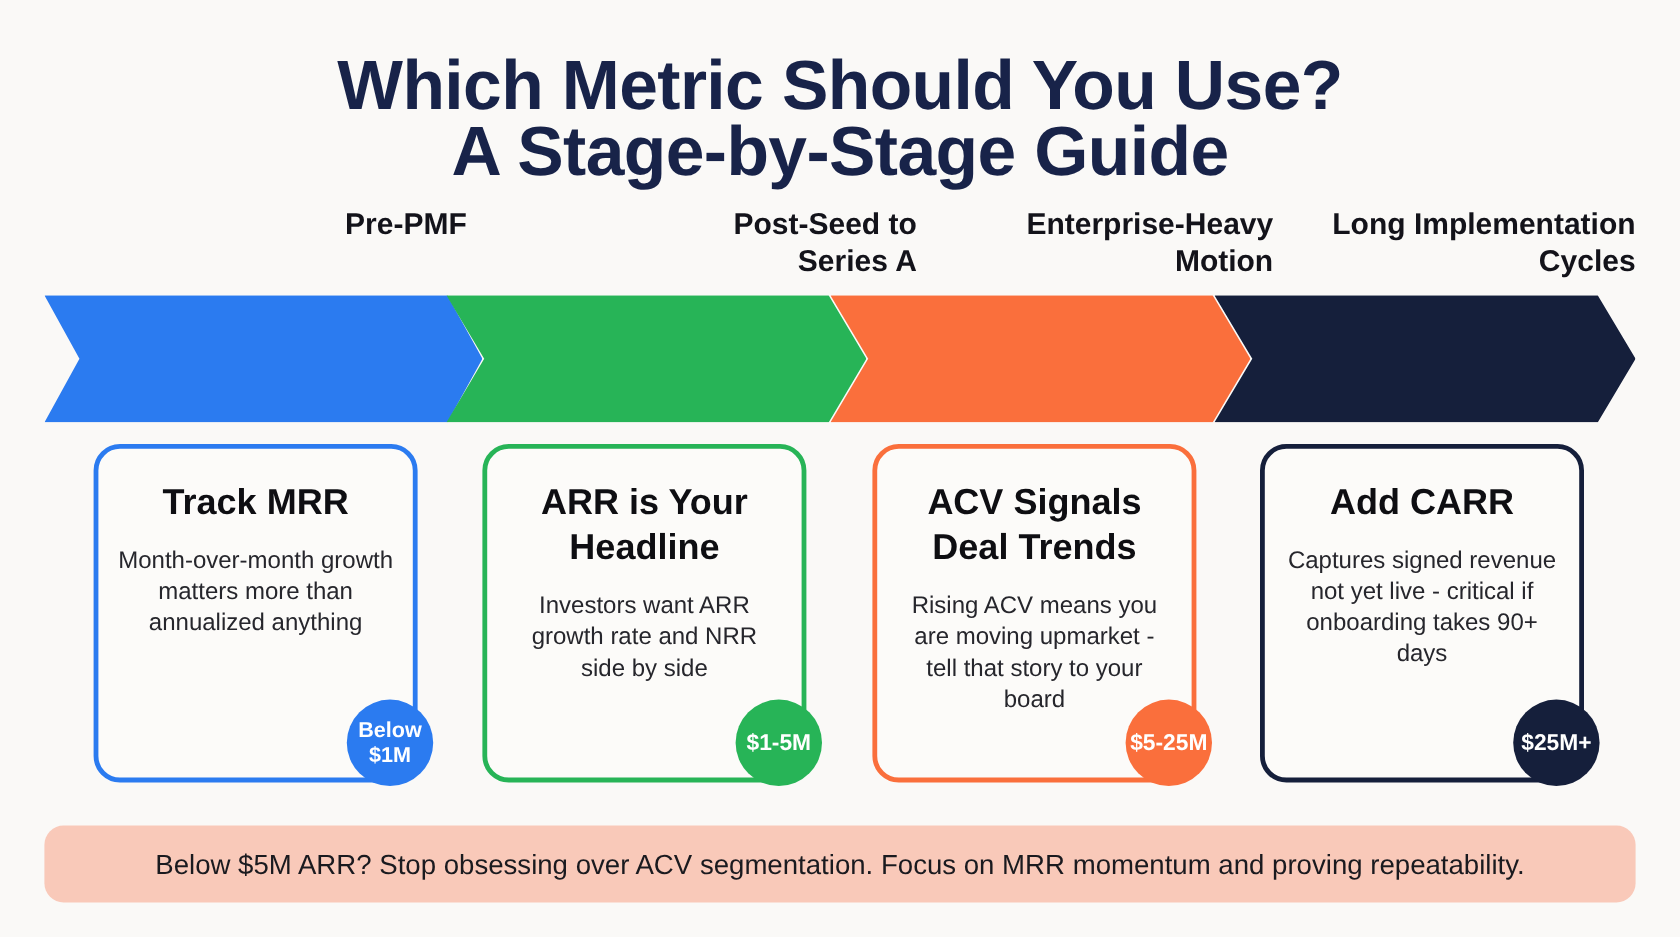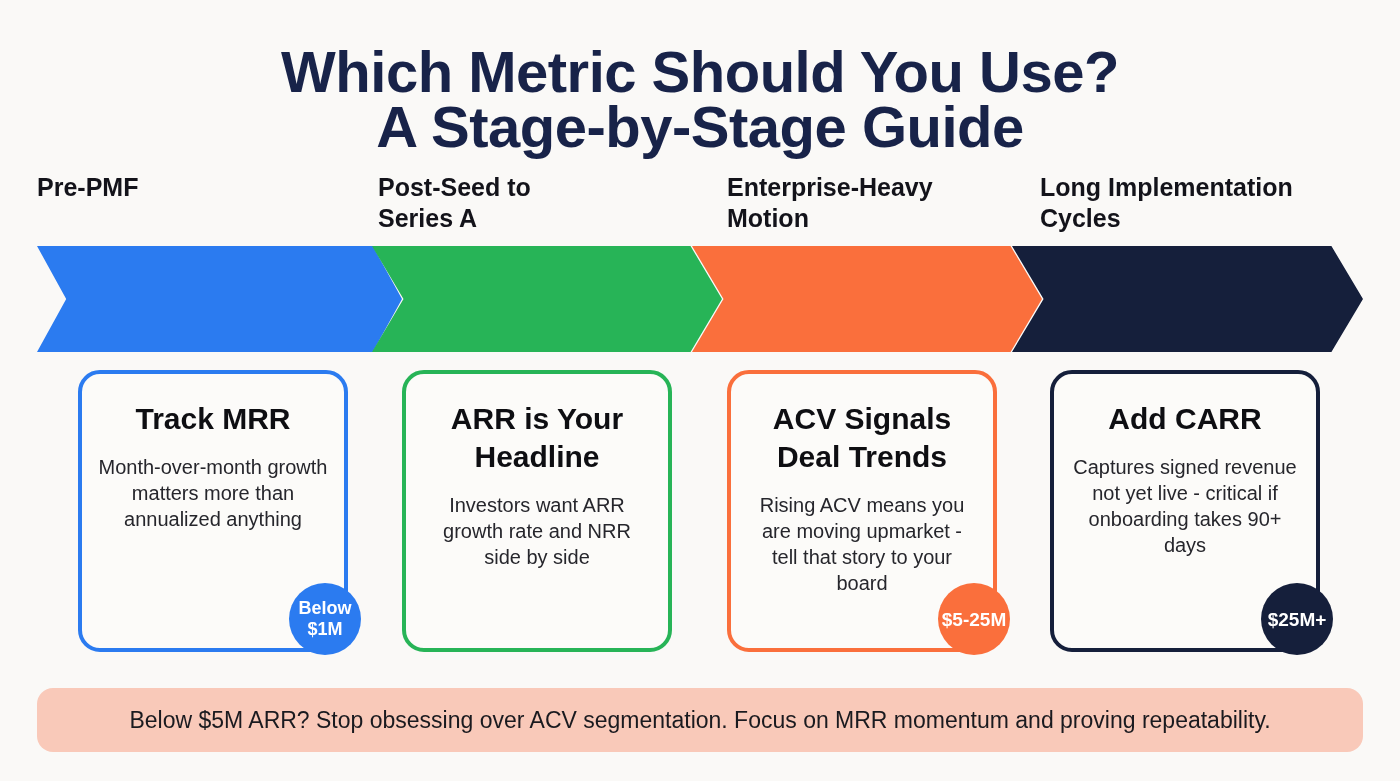--- a/index.html
+++ b/index.html
@@ -34,21 +34,21 @@
   
   .stage-labels{
     position:absolute;
     left:37px; top:172px;
     width:1326px;
     height:70px;
   }
   .stage-label{
     position:absolute;
     top:0;
-    text-align:left;
+    text-align:right;
     font-size:25px;
     font-weight:bold;
     line-height:31px;
     color:#13131a;
   }
   .sl0{ left:0px;    width:352px; }
   .sl1{ left:341px;  width:386px; }
   .sl2{ left:690px;  width:334px; }
   .sl3{ left:1003px; width:323px; }
 
@@ -214,20 +214,26 @@
       </div>
       <div class="card-body">Captures signed revenue not yet live - critical if onboarding takes 90+ days</div>
     </div>
 
     <div class="badge b0">
       <div>
         <div>Below</div>
         <div>$1M</div>
       </div>
     </div>
+    <div class="badge b1">
+      <div>
+        <div>$1-5M</div>
+
+      </div>
+    </div>
     <div class="badge b2">
       <div>
         <div>$5-25M</div>
 
       </div>
     </div>
     <div class="badge b3">
       <div>
         <div>$25M+</div>
 

